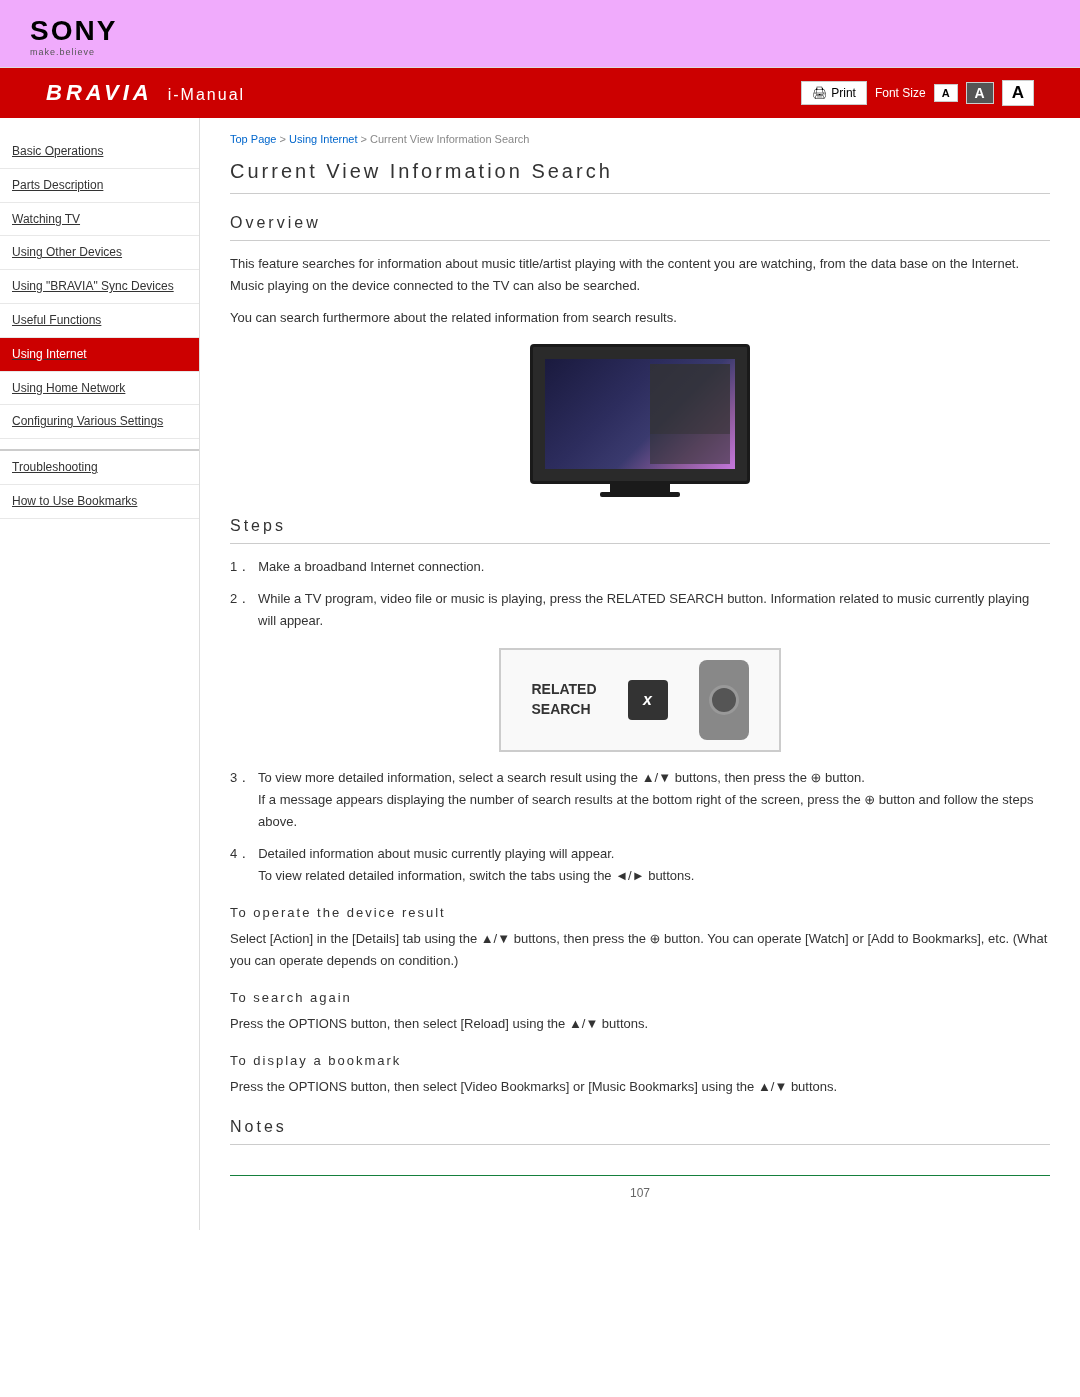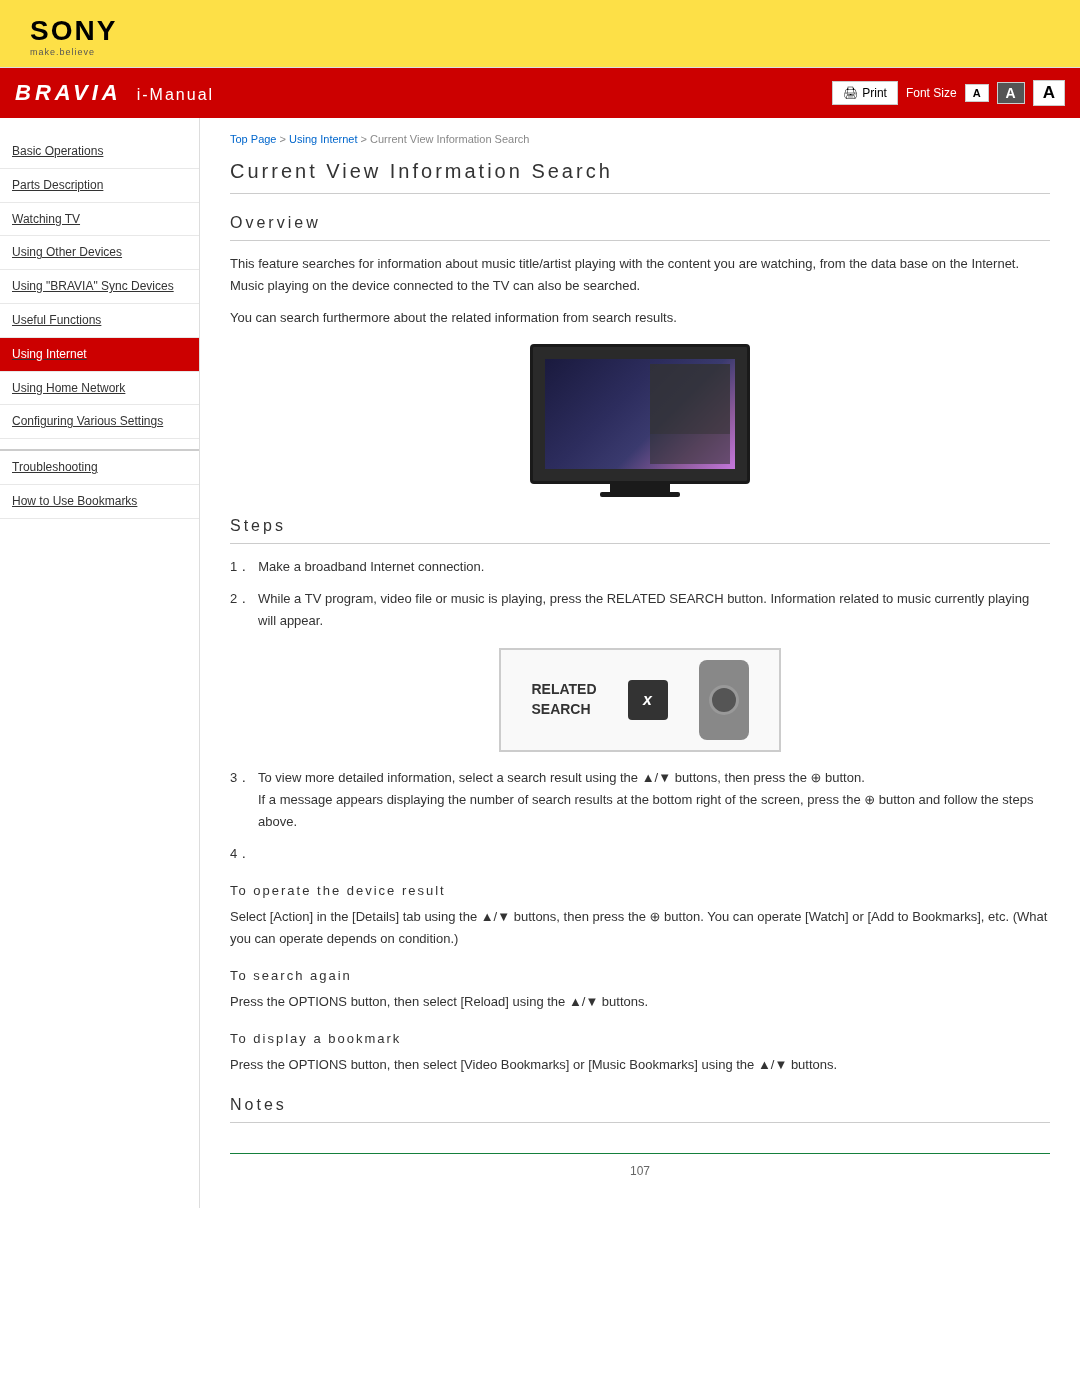--- a/index.html
+++ b/index.html
@@ -1,27 +1,27 @@
 <!DOCTYPE html>
 <html><head>
   <meta charset="utf-8">
   <style>
     * { box-sizing: border-box; margin: 0; padding: 0; }
     body { font-family: Arial, sans-serif; background: #f0f0f0; color: #333; font-size: 13px; }
 
     .page-wrapper { max-width: 1080px; margin: 0 auto; background: #fff; min-height: 1397px; }
 
     
-    .header { background: #fde047; padding: 15px 30px 10px 30px; border-bottom: 1px solid #ddd; }
+    .header { background: #f0abfc; padding: 15px 30px 10px 30px; border-bottom: 1px solid #ddd; }
     .sony-logo { display: flex; flex-direction: column; align-items: flex-start; }
     .sony-text { font-size: 28px; font-weight: 900; letter-spacing: 2px; color: #000; font-family: 'Arial Black', Arial, sans-serif; }
     .sony-tagline { font-size: 9px; color: #555; letter-spacing: 1px; }
 
     
-    .red-banner { background: #c00; padding: 12px 15px; display: flex; align-items: center; justify-content: space-between; }
+    .red-banner { background: #c00; padding: 12px 46px; display: flex; align-items: center; justify-content: space-between; }
     .bravia-title { display: flex; align-items: baseline; gap: 15px; }
     .bravia-text { color: #fff; font-size: 22px; font-weight: 700; letter-spacing: 4px; font-style: italic; }
     .imanual-text { color: #fff; font-size: 16px; letter-spacing: 2px; }
     .banner-controls { display: flex; align-items: center; gap: 8px; }
     .print-btn { background: #fff; border: 1px solid #ccc; padding: 4px 10px; font-size: 12px; cursor: pointer; display: flex; align-items: center; gap: 4px; }
     .font-size-label { color: #fff; font-size: 12px; }
     .font-btn { background: #fff; border: 1px solid #ccc; cursor: pointer; font-weight: bold; }
     .font-btn-a1 { padding: 2px 7px; font-size: 11px; }
     .font-btn-a2 { padding: 2px 8px; font-size: 14px; background: #555; color: #fff; }
     .font-btn-a3 { padding: 2px 9px; font-size: 17px; }
@@ -177,20 +177,21 @@
         </div>
       </div>
 
       <div class="steps-list">
         <div class="step-item">
           <span class="step-num">3．</span>
           <span>To view more detailed information, select a search result using the ▲/▼ buttons, then press the ⊕ button.<br>If a message appears displaying the number of search results at the bottom right of the screen, press the ⊕ button and follow the steps above.</span>
         </div>
         <div class="step-item">
           <span class="step-num">4．</span>
+          <span>Detailed information about music currently playing will appear.<br>To view related detailed information, switch the tabs using the ◄/► buttons.</span>
         </div>
       </div>
 
       <div class="sub-heading">To operate the device result</div>
       <p class="body-text">Select [Action] in the [Details] tab using the ▲/▼ buttons, then press the ⊕ button. You can operate [Watch] or [Add to Bookmarks], etc. (What you can operate depends on condition.)</p>
 
       <div class="sub-heading">To search again</div>
       <p class="body-text">Press the OPTIONS button, then select [Reload] using the ▲/▼ buttons.</p>
 
       <div class="sub-heading">To display a bookmark</div>

